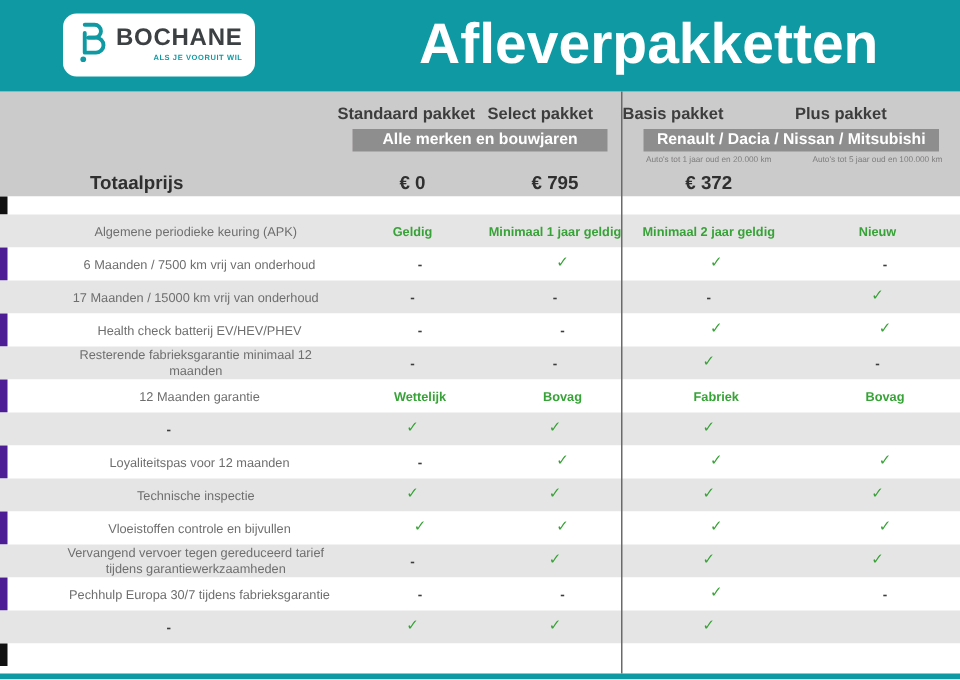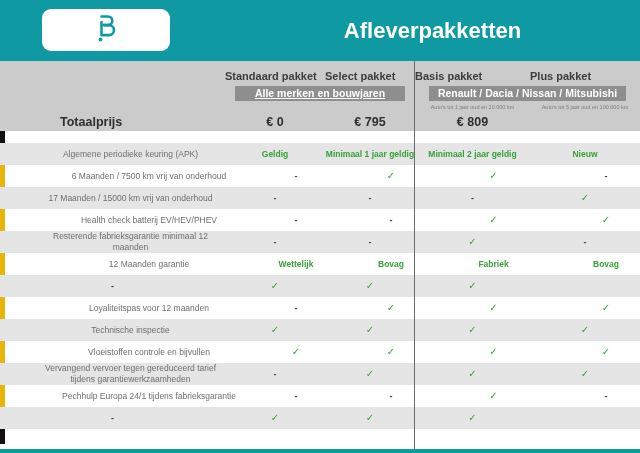--- a/index.html
+++ b/index.html
@@ -38,21 +38,21 @@
     font-size:16px;font-weight:bold;color:#3c4043;letter-spacing:0.5px;line-height:1;
   }
   .brand-tagline{
     font-size:5px;font-weight:bold;color:var(--teal);letter-spacing:0.4px;margin-top:2px;
   }
   .page-title{
     position:absolute;
     left:225px;right:0;top:0;height:61px;
     display:flex;align-items:center;justify-content:center;
     color:#ffffff;
-    font-size:22px;
+    font-size:38px;
     font-weight:bold;
   }
   
   .grid{
     display:grid;
     grid-template-columns:225px 100px 90px 115px 110px;
   }
   
   .header-band{
     background:var(--band-gray);
@@ -62,40 +62,40 @@
   .pkg-name{
     text-align:left;font-weight:bold;font-size:11px;color:var(--dark);
     padding-top:6px;
   }
   .banner-row{height:16px;align-items:center;}
   .banner{
     background:var(--banner-gray);
     color:#ffffff;font-weight:bold;font-size:10.5px;
     text-align:center;line-height:15px;height:15px;
   }
-  .banner-left{grid-column:2 / span 2;margin:0 10px;text-decoration:underline;}
+  .banner-left{grid-column:2 / span 2;margin:0 10px;}
   .banner-right{grid-column:4 / span 2;margin:0 14px;}
   .subnote-row{height:12px;}
   .subnote{
     text-align:center;font-size:5.5px;color:#7e7d7d;padding-top:3px;
   }
   .subnote-select{grid-column:4;}
   .subnote-plus{grid-column:5;}
   .total-row{height:18px;align-items:center;}
   .total-label{
     padding-left:60px;font-weight:bold;font-size:12.5px;color:#2f2f2f;
   }
   .total-price{
     text-align:center;font-weight:bold;font-size:12.5px;color:#2f2f2f;
   }
   
   .gap-row{height:12px;background:#ffffff;border-left:5px solid #111;}
   .feature-row{min-height:22px;align-items:center;}
   .row-gray{background:var(--row-gray);}
-  .row-white{background:#ffffff;border-left:5px solid #eab308;padding-left:16px;}
+  .row-white{background:#ffffff;border-left:5px solid #4c1d95;}
   .row-white .feature-label{padding-left:37px;} 
   .feature-label{
     padding-left:42px;padding-right:6px;
     font-size:8.5px;color:var(--label-gray);
     line-height:1.25;
     text-align:center;
   }
   .feature-value{text-align:center;line-height:1;}
   .val-check{color:var(--green);font-size:10px;font-weight:bold;}
   .val-dash{color:#3d3d3d;font-size:9px;font-weight:bold;}
@@ -116,20 +116,24 @@
   <div class="logo-box">
     <span>
       <svg width="22" height="30" viewBox="0 0 22 30">
         <g stroke="#0f9aa3" stroke-width="2.6" fill="none" stroke-linecap="round" stroke-linejoin="round">
           <path d="M6.5 3.5 H13 a4.3 4.3 0 0 1 0 8.6 H9"></path>
           <path d="M9 12.1 H14 a5 5 0 0 1 0 10 H6.5 V9"></path>
         </g>
         <circle cx="5.5" cy="26.5" r="1.9" fill="#0f9aa3"></circle>
       </svg>
     </span>
+    <span class="logo-text-col">
+      <span class="brand-name">BOCHANE</span>
+      <span class="brand-tagline">ALS JE VOORUIT WIL</span>
+    </span>
   </div>
   <div class="page-title">Afleverpakketten</div>
 </div>
 
 <div class="header-band">
   <div class="grid pkg-names">
     <div></div>
     <div class="pkg-name">Standaard pakket</div>
     <div class="pkg-name">Select pakket</div>
     <div class="pkg-name">Basis pakket</div>
@@ -142,21 +146,21 @@
   </div>
   <div class="grid subnote-row">
     <div></div>
     <div class="subnote subnote-select">Auto's tot 1 jaar oud en 20.000 km</div>
     <div class="subnote subnote-plus">Auto's tot 5 jaar oud en 100.000 km</div>
   </div>
   <div class="grid total-row">
     <div class="total-label">Totaalprijs</div>
     <div class="total-price">€ 0</div>
     <div class="total-price">€ 795</div>
-    <div class="total-price">€ 809</div>
+    <div class="total-price">€ 372</div>
   </div>
 </div>
 
 <div class="gap-row"></div>
 
 <div>
     <div class="grid feature-row row-gray">
     <div class="feature-label">Algemene periodieke keuring (APK)</div>
     <div class="feature-value val-word">Geldig</div>
     <div class="feature-value val-word">Minimaal 1 jaar geldig</div>
@@ -226,21 +230,21 @@
     <div class="feature-value val-check">✓</div>
   </div>
     <div class="grid feature-row row-gray">
     <div class="feature-label">Vervangend vervoer tegen gereduceerd tarief tijdens garantiewerkzaamheden</div>
     <div class="feature-value val-dash">-</div>
     <div class="feature-value val-check">✓</div>
     <div class="feature-value val-check">✓</div>
     <div class="feature-value val-check">✓</div>
   </div>
     <div class="grid feature-row row-white">
-    <div class="feature-label">Pechhulp Europa 24/1 tijdens fabrieksgarantie</div>
+    <div class="feature-label">Pechhulp Europa 30/7 tijdens fabrieksgarantie</div>
     <div class="feature-value val-dash">-</div>
     <div class="feature-value val-dash">-</div>
     <div class="feature-value val-check">✓</div>
     <div class="feature-value val-dash">-</div>
   </div>
     <div class="grid feature-row row-gray">
     <div class="feature-value val-dash">-</div>
     <div class="feature-value val-check">✓</div>
     <div class="feature-value val-check">✓</div>
     <div class="feature-value val-check">✓</div>

